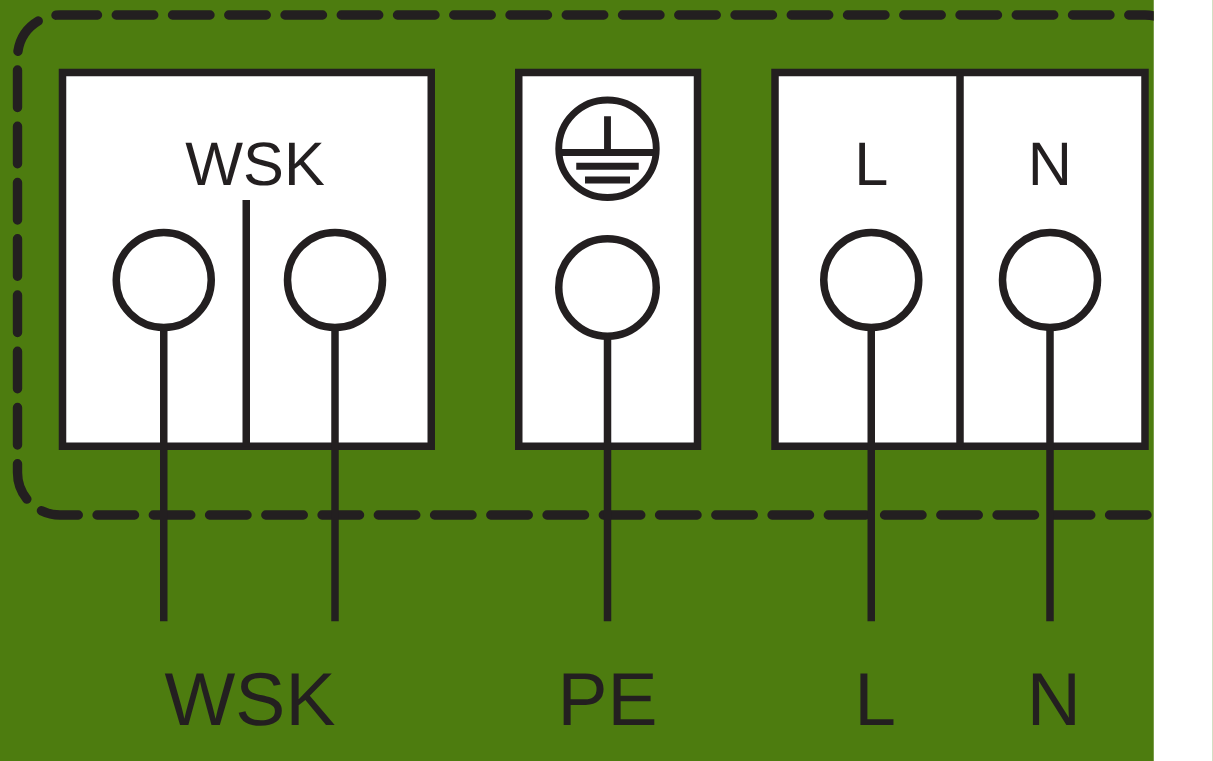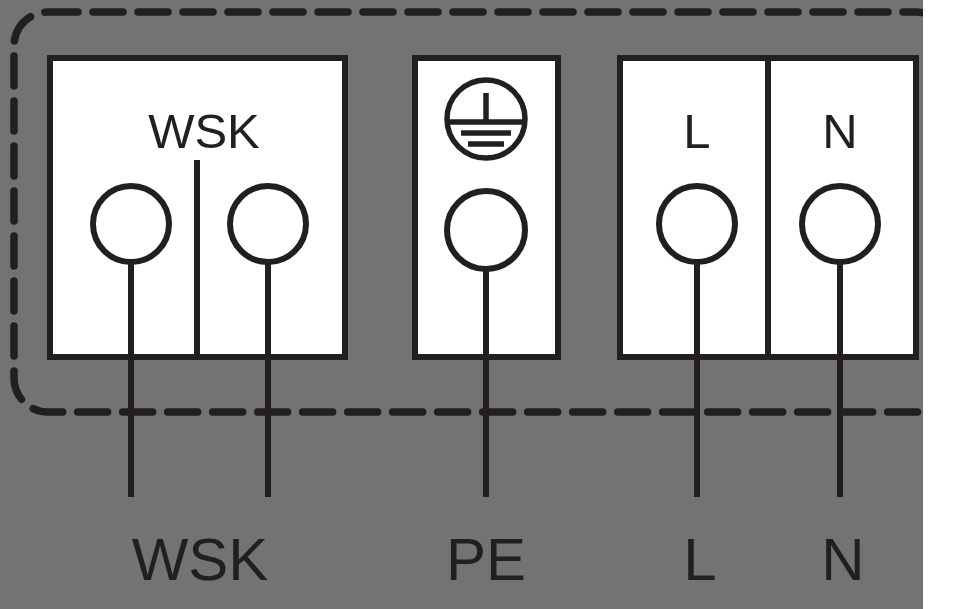--- a/index.html
+++ b/index.html
@@ -8,21 +8,21 @@
     padding: 0;
     background: #ffffff;
   }
   body {
     font-family: "Liberation Sans", sans-serif;
   }
   #diagram-root {
     position: relative;
     width: 923px;
     height: 609px;
-    background: #737373;
+    background: #4d7c0f;
     overflow: hidden;
     text-decoration: underline;
   }
   #diagram-svg {
     position: absolute;
     top: 0;
     left: 0;
     width: 970px;
     height: 609px;
     display: block;

